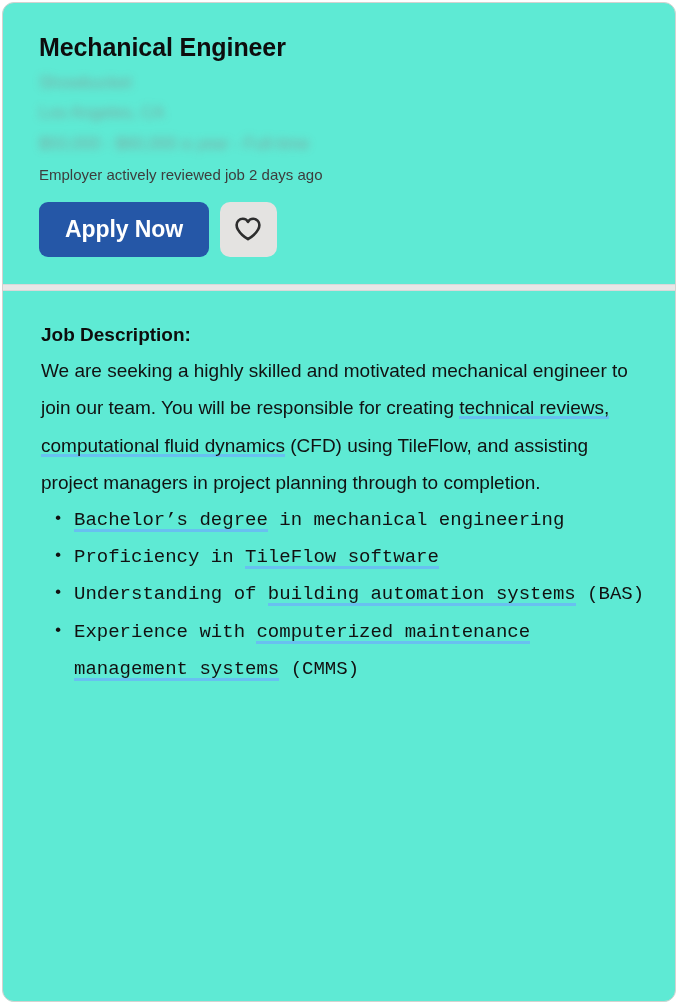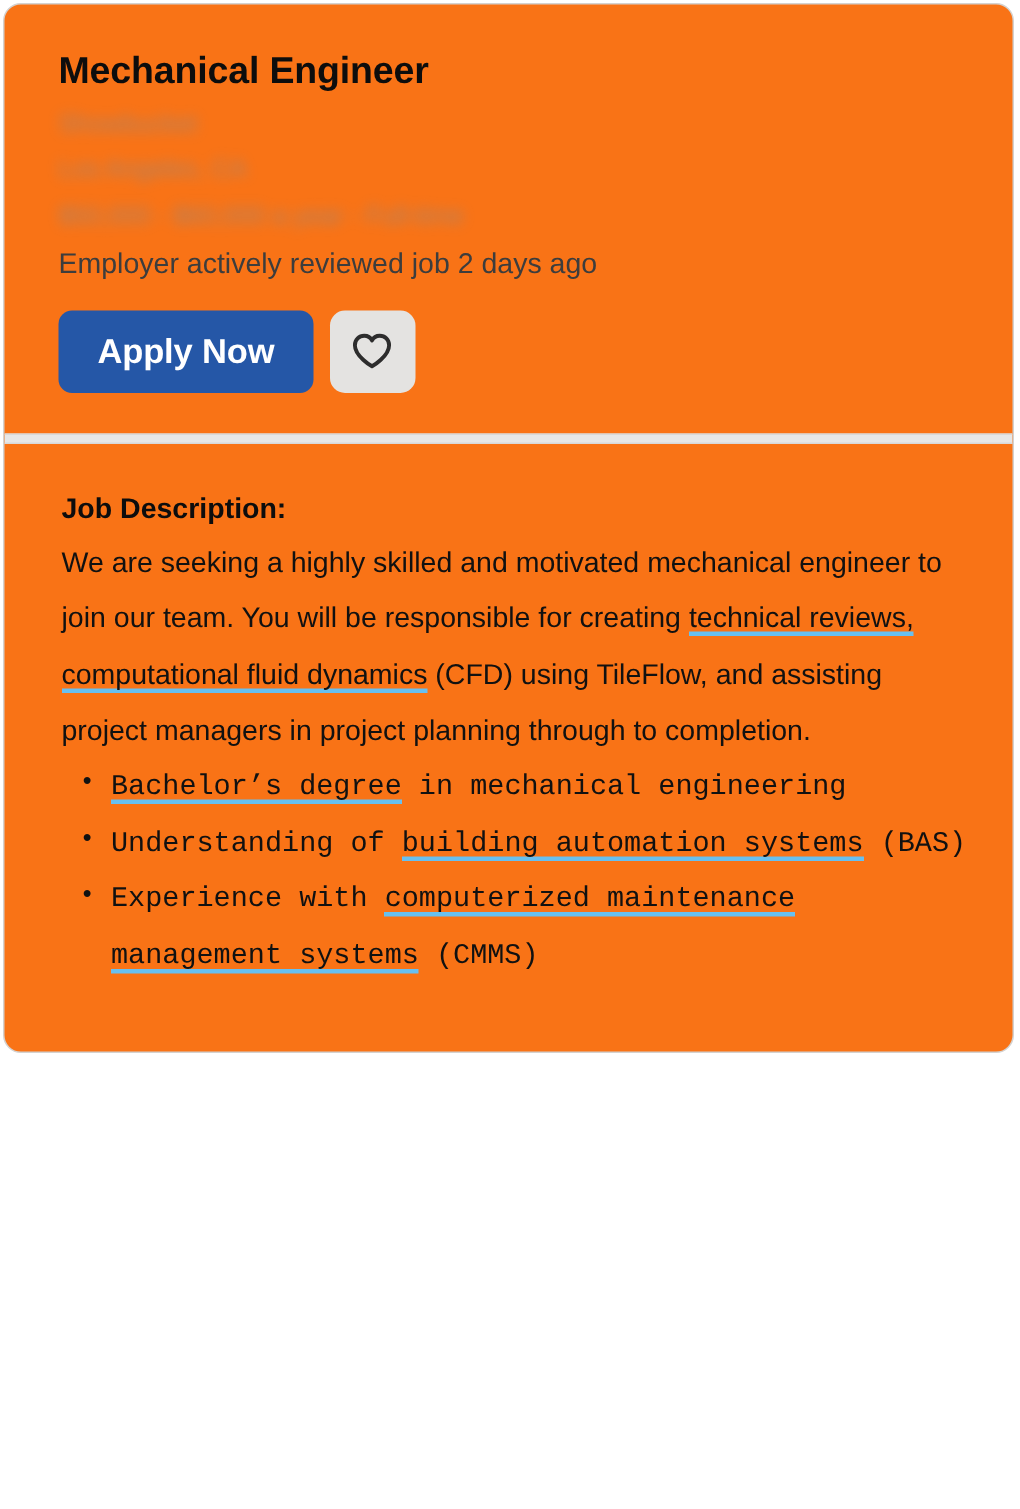--- a/index.html
+++ b/index.html
@@ -12,23 +12,23 @@
     height: 1006px;
     font-family: "Liberation Sans", sans-serif;
     -webkit-font-smoothing: antialiased;
   }
 
   .job-card {
     position: absolute;
     left: 2px;
     top: 2px;
     width: 674px;
-    height: 700px;
+    height: 1000px;
     box-sizing: border-box;
-    background: #f97316;
+    background: #5eead4;
     border: 1px solid #d4d2d0;
     border-radius: 12px;
     overflow: hidden;
   }
 
   
   .job-header {
     padding: 30px 36px 0 36px;
   }
 
@@ -50,21 +50,21 @@
     opacity: .72;
     -webkit-user-select: none;
     user-select: none;
     width: max-content;
   }
   .blurred-line.company { font-size: 17px; margin-bottom: 13px; }
   .blurred-line.location { font-size: 17px; margin-bottom: 14px; }
   .blurred-line.salary  { font-size: 17px; margin-bottom: 14px; }
 
   .reviewed-note {
-    font-size: 19px;
+    font-size: 15px;
     color: #3d3d3d;
     margin-top: 2px;
     margin-bottom: 0;
     line-height: 1.2;
   }
 
   .action-row {
     display: flex;
     align-items: flex-end;
     gap: 11px;
@@ -189,19 +189,20 @@
 
   <div class="job-body">
 
     <div class="section-heading">Job Description:</div>
 
     <p class="description-paragraph"><span>We are seeking a highly skilled and motivated mechanical engineer to join our team. You will be responsible for creating </span><span class="hl">technical reviews,</span><span> </span><span class="hl">computational fluid dynamics</span><span> (CFD) using TileFlow, and assisting project managers in project planning through to completion.</span></p>
 
 
     <ul class="quals-list">
       <li><span></span><span class="hl">Bachelor’s degree</span><span> in mechanical engineering</span><span></span><span></span></li>
+      <li><span>Proficiency in </span><span class="hl">TileFlow software</span><span></span><span></span><span></span></li>
       <li><span>Understanding of </span><span class="hl">building automation systems</span><span> (BAS)</span><span></span><span></span></li>
       <li><span>Experience with </span><span class="hl">computerized maintenance management systems</span><span> (CMMS)</span><span></span><span></span></li>
     </ul>
 
   </div>
 
 </div>
 
 </body></html>

